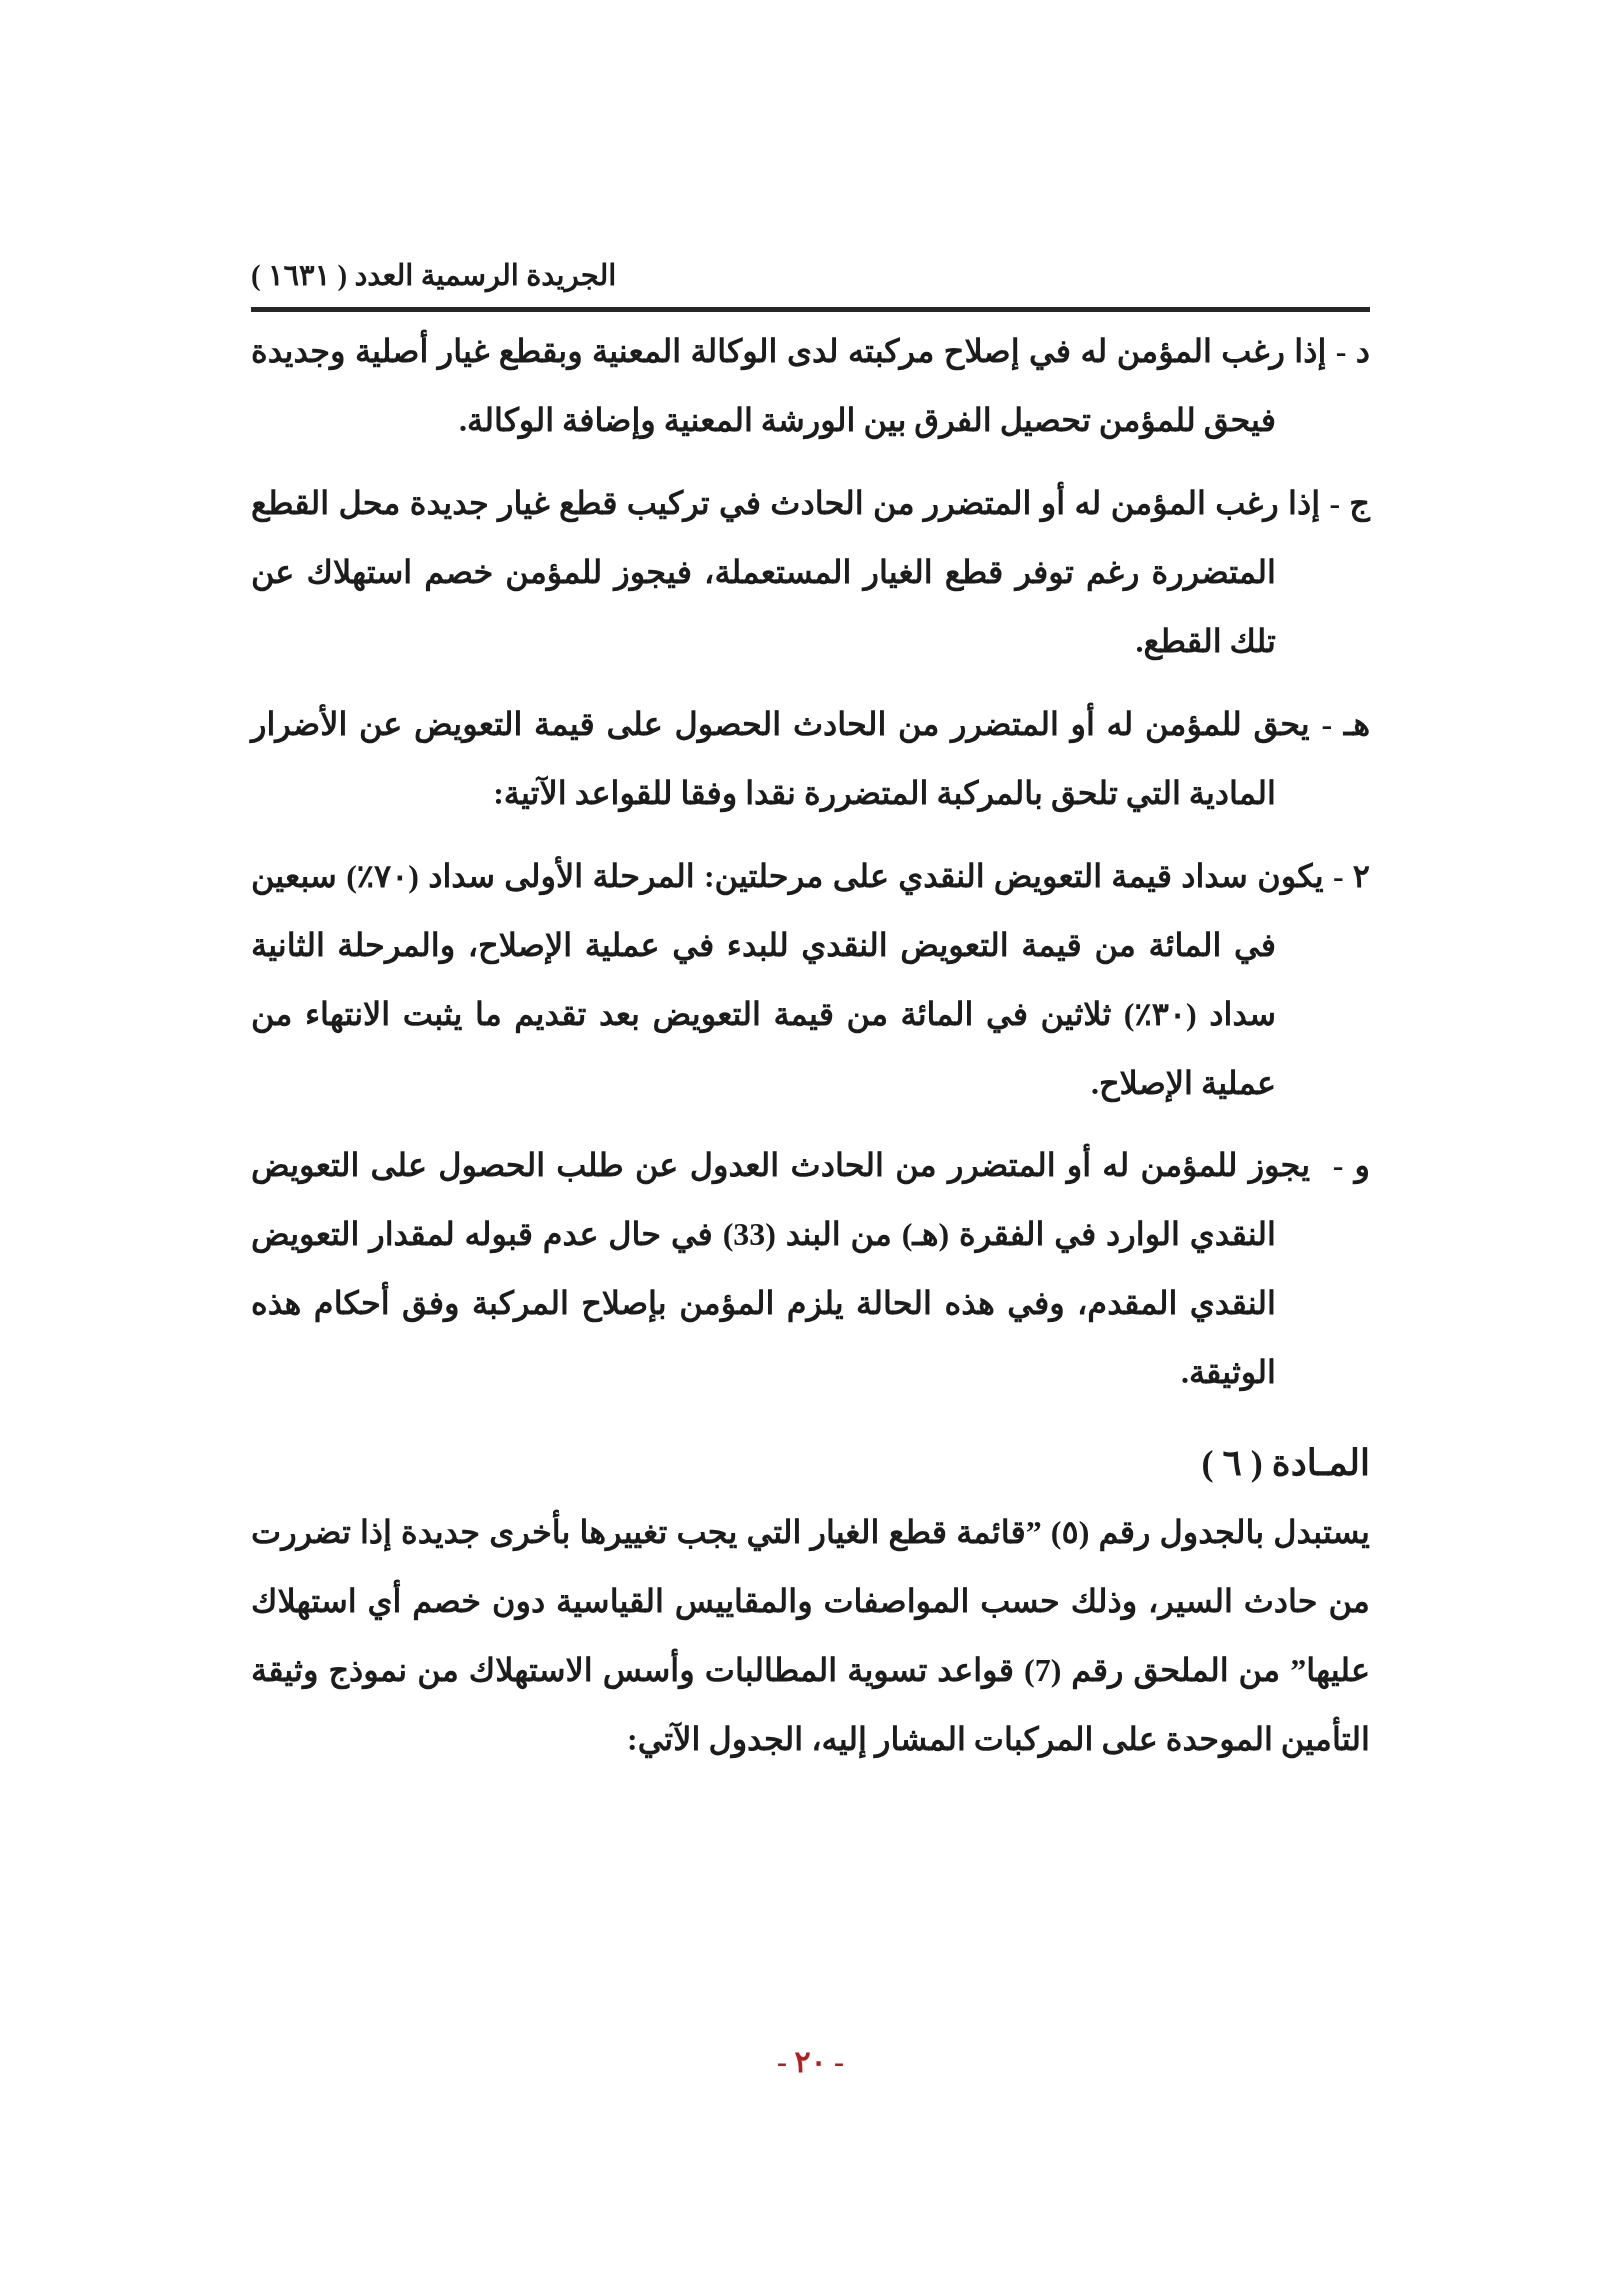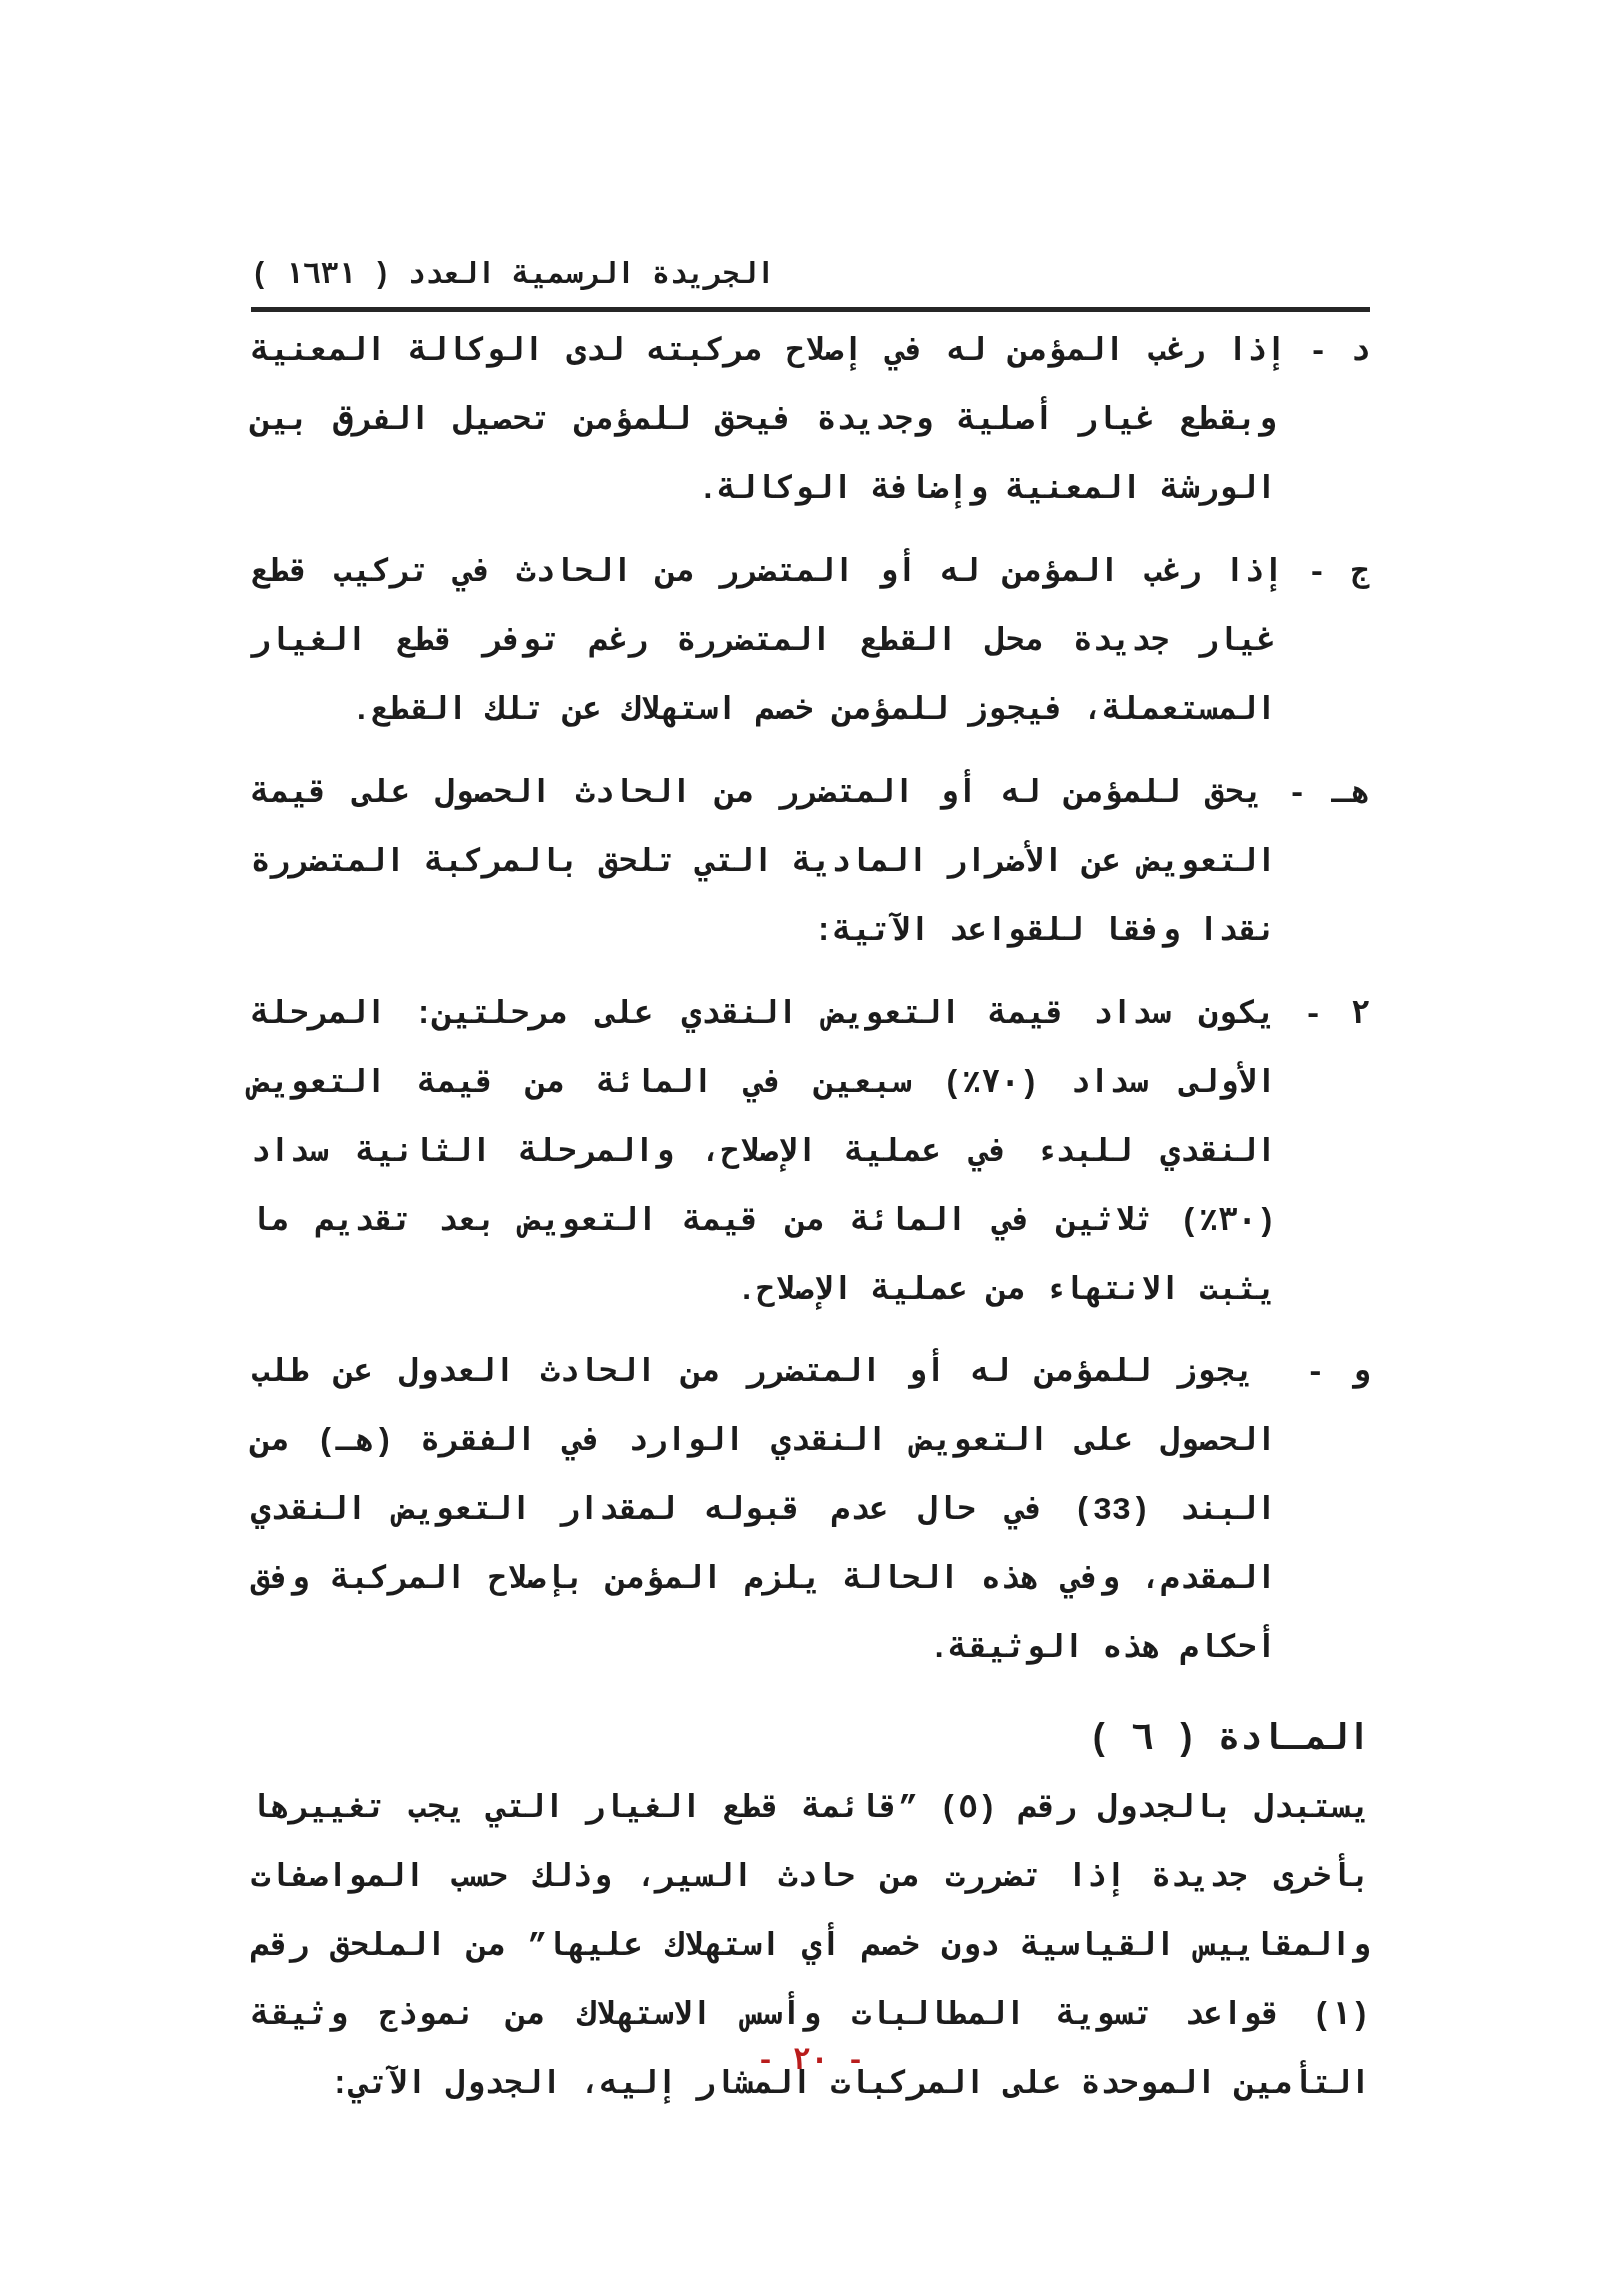--- a/index.html
+++ b/index.html
@@ -6,21 +6,21 @@
     margin: 0;
     padding: 0;
     background: #ffffff;
   }
   .page {
     position: relative;
     width: 1621px;
     height: 2293px;
     background: #ffffff;
     overflow: hidden;
-    font-family: Liberation Mono, monospace;
+    font-family: Liberation Serif, serif;
     color: #1c1c1c;
   }
   .sheet {
     position: absolute;
     top: 0;
     left: 251px;
     width: 1119px;
   }
   .gazette-header {
     margin-top: 257px;
@@ -101,19 +101,19 @@
 
 
       <p class="clause"><span class="clause-marker">٢ - </span><span>يكون سداد قيمة التعويض النقدي على مرحلتين: المرحلة الأولى سداد (٧٠٪) سبعين في المائة من قيمة التعويض النقدي للبدء في عملية الإصلاح، والمرحلة الثانية سداد (٣٠٪) ثلاثين في المائة من قيمة التعويض بعد تقديم ما يثبت الانتهاء من عملية الإصلاح.</span></p>
 
       <p class="clause"><span class="clause-marker">و -  </span><span>يجوز للمؤمن له أو المتضرر من الحادث العدول عن طلب الحصول على التعويض النقدي الوارد في الفقرة (هـ) من البند (33) في حال عدم قبوله لمقدار التعويض النقدي المقدم، وفي هذه الحالة يلزم المؤمن بإصلاح المركبة وفق أحكام هذه الوثيقة.</span></p>
 
     </div>
 
     <h2 class="article-heading">المـادة ( ٦ )</h2>
 
-    <p class="article-body">يستبدل بالجدول رقم (٥) ”قائمة قطع الغيار التي يجب تغييرها بأخرى جديدة إذا تضررت من حادث السير، وذلك حسب المواصفات والمقاييس القياسية دون خصم أي استهلاك عليها” من الملحق رقم (١) قواعد تسوية المطالبات وأسس الاستهلاك من نموذج وثيقة التأمين الموحدة على المركبات المشار إليه، الجدول الآتي:</p>
+    <p class="article-body">يستبدل بالجدول رقم (٥) ”قائمة قطع الغيار التي يجب تغييرها بأخرى جديدة إذا تضررت من حادث السير، وذلك حسب المواصفات والمقاييس القياسية دون خصم أي استهلاك عليها” من الملحق رقم (7) قواعد تسوية المطالبات وأسس الاستهلاك من نموذج وثيقة التأمين الموحدة على المركبات المشار إليه، الجدول الآتي:</p>
 
   </div>
 
   <div class="page-number">- ٢٠ -</div>
 </div>
 
 
 </body></html>

